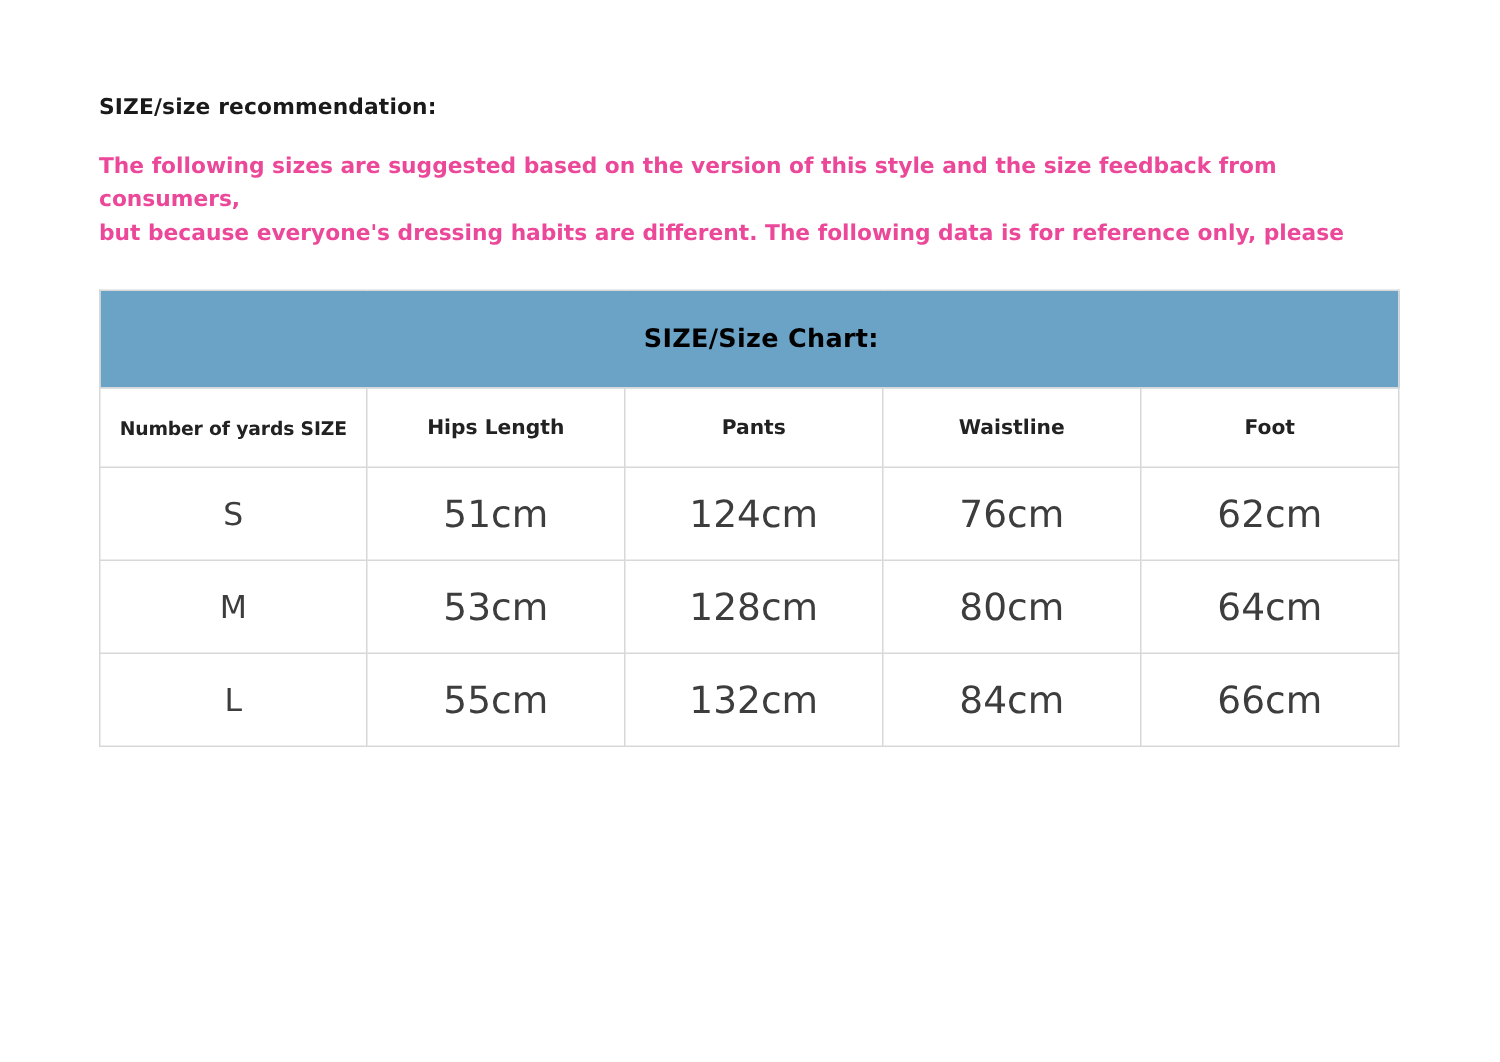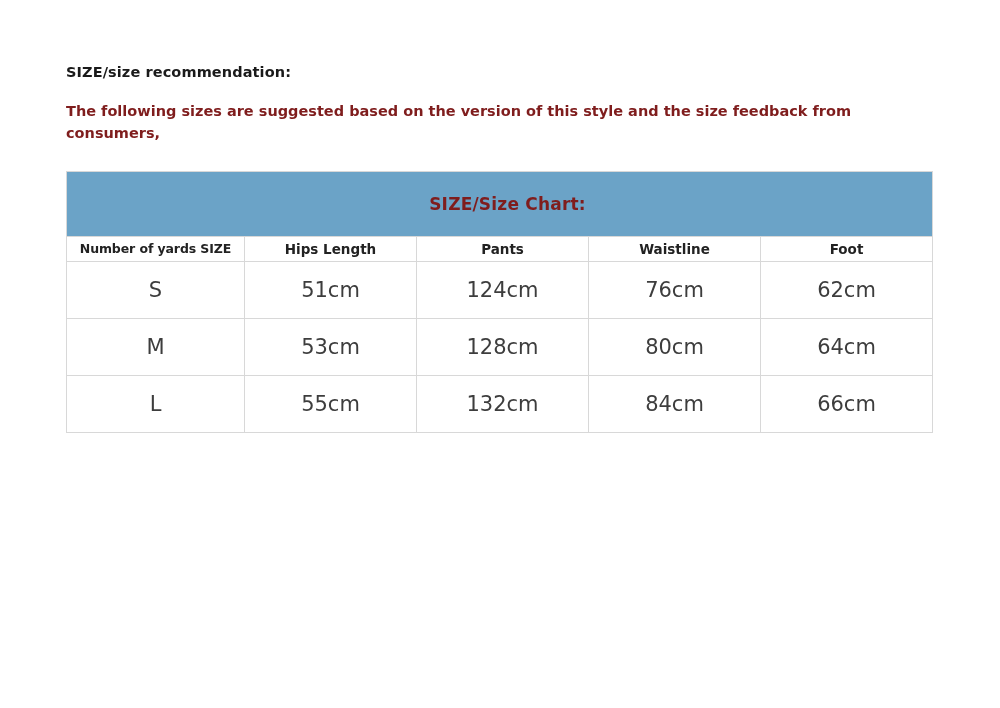--- a/index.html
+++ b/index.html
@@ -24,21 +24,21 @@
   .heading {
     font-size: 14.5px;
     font-weight: bold;
     color: #1a1a1a;
     letter-spacing: 0.1px;
     margin: 0 0 20px 0;
   }
   .intro {
     font-size: 14.5px;
     font-weight: bold;
-    color: #7f1d1d;
+    color: #ec4899;
     line-height: 1.55;
     margin: 0 0 26px 0;
     max-width: 872px;
   }
   .intro span {
     display: block;
   }
   .chart {
     width: 866px;
     border-collapse: collapse;
@@ -49,35 +49,35 @@
     color: #ffffff;
     font-size: 17px;
     font-weight: bold;
     padding: 22px 0 22px 16px;
     border: none;
     letter-spacing: 0.2px;
   }
   .chart th, .chart td {
     border: 1px solid #d8d8d8;
     text-align: center;
-    color: #7f1d1d;
+    color: #000000;
   }
   .chart thead th {
     font-size: 13.5px;
     font-weight: bold;
     color: #222222;
-    padding: 4px 4px;
+    padding: 18px 4px;
     background: #ffffff;
   }
   .chart thead th.first-col {
     font-size: 12.5px;
     letter-spacing: -0.1px;
   }
   .chart tbody td {
-    font-size: 21px;
+    font-size: 25px;
     font-weight: normal;
     padding: 16px 4px;
     background: #ffffff;
     color: #3d3d3d;
   }
   .chart tbody td.size-cell {
     font-size: 21px;
   }
   .col-1 { width: 178px; }
   .col-2 { width: 172px; }
@@ -87,20 +87,21 @@
 </style>
 </head>
 <body>
 
 <div class="page">
 
   <div class="heading">SIZE/size recommendation:</div>
 
   <div class="intro">
     <span>The following sizes are suggested based on the version of this style and the size feedback from consumers,</span>
+    <span>but because everyone's dressing habits are different. The following data is for reference only, please</span>
   </div>
 
   <table class="chart">
     <colgroup>
       <col class="col-1">
         <col class="col-2">
         <col class="col-3">
         <col class="col-4">
         <col class="col-5">
     </colgroup>

